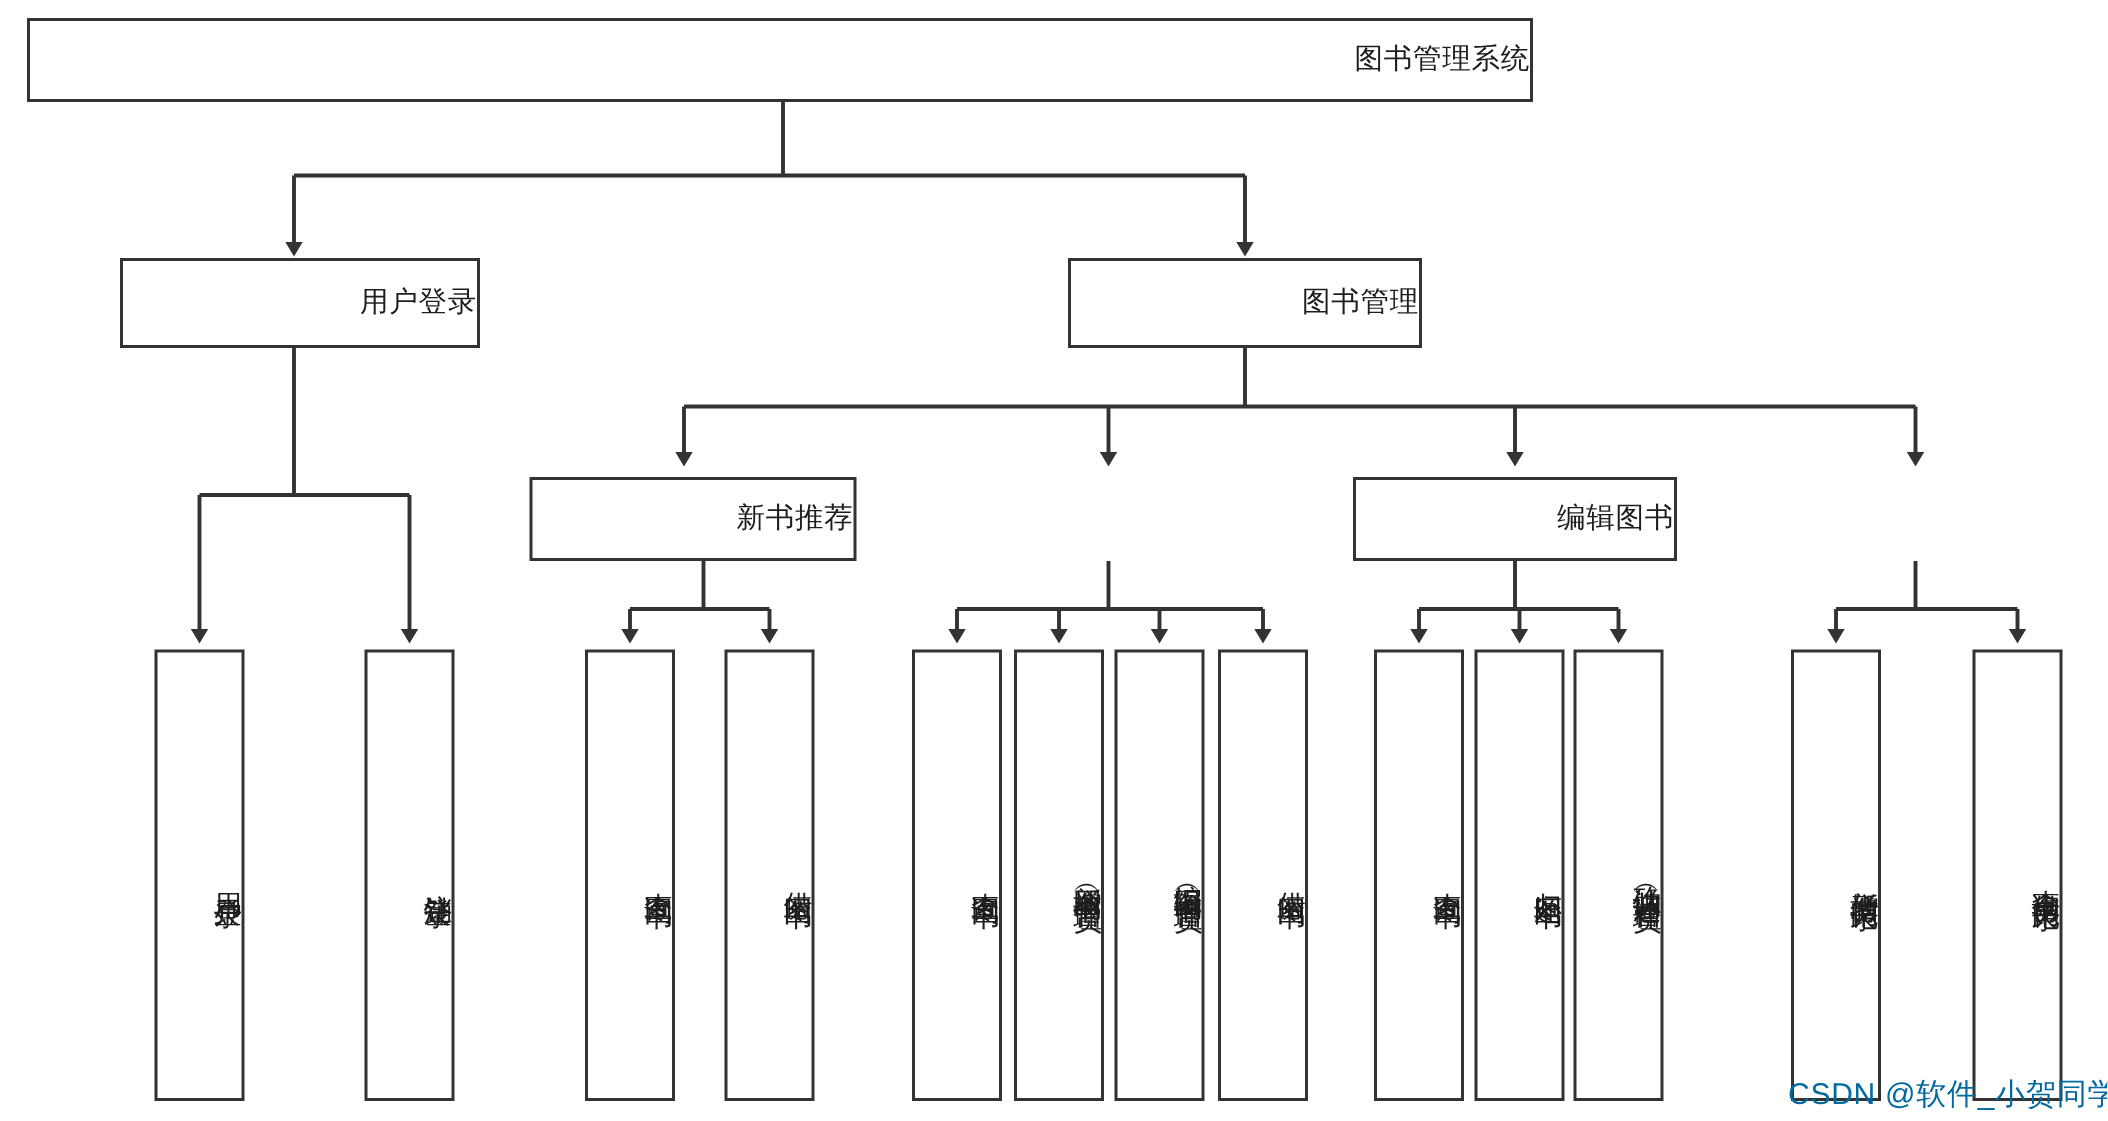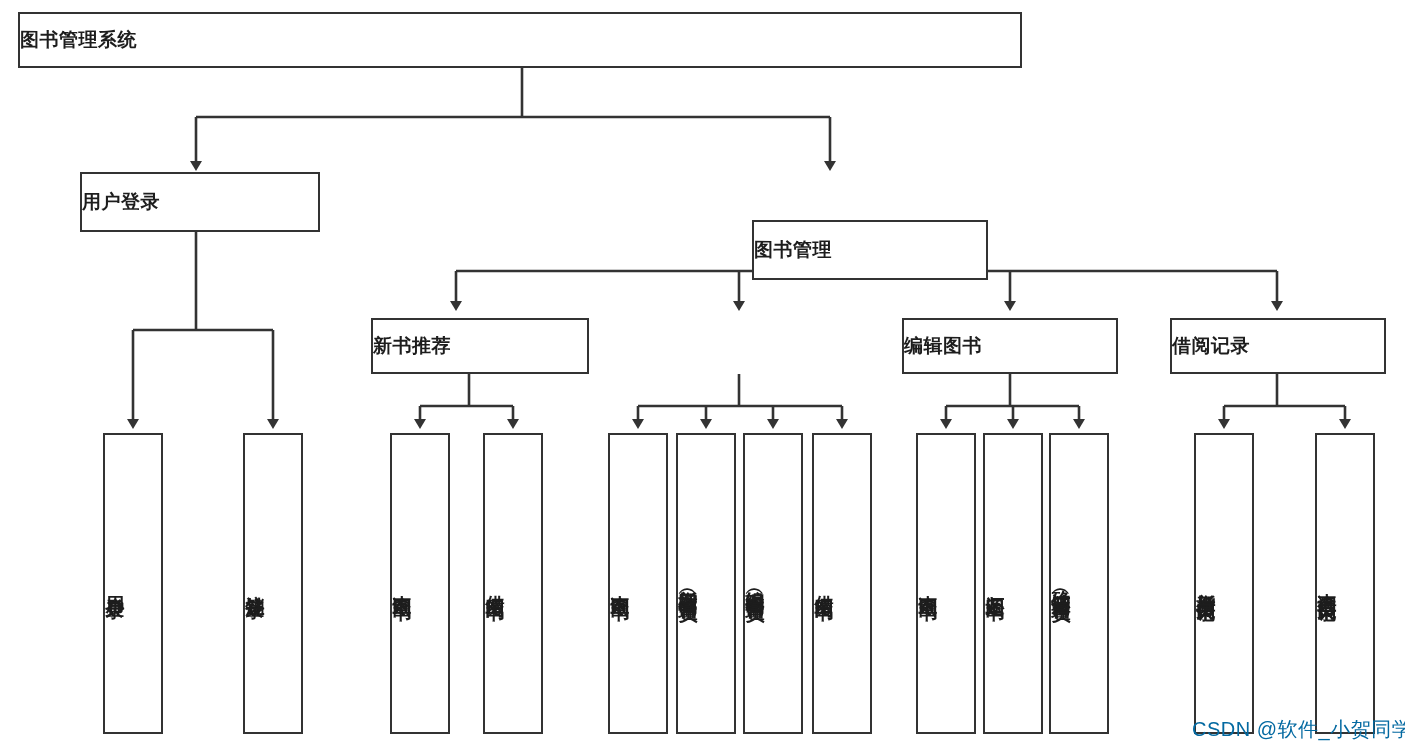--- a/index.html
+++ b/index.html
@@ -26,23 +26,22 @@
     height: 747px;
     pointer-events: none;
   }
   .node {
     position: absolute;
     box-sizing: border-box;
     background: #ffffff;
     border: 2px solid #333333;
     display: flex;
     align-items: center;
-    justify-content: flex-start;
+    justify-content: flex-end;
     text-align: center;
-    font-weight: bold;
   }
   .node .label {
     font-size: 19px;
     line-height: 1.22;
     letter-spacing: 0.5px;
     color: #1d1d1d;
     white-space: nowrap;
   }
   .node.vertical .label {
     writing-mode: vertical-rl;
@@ -116,36 +115,33 @@
   </svg>
 
   <div class="node" style="left:18px; top:12px; width:1004px; height:56px;">
     <span class="label">图书管理系统</span>
   </div>
 
   <div class="node" style="left:80px; top:172px; width:240px; height:60px;">
     <span class="label">用户登录</span>
   </div>
 
-  <div class="node" style="left:752px; top:172px; width:236px; height:60px;margin-top:48px;">
+  <div class="node" style="left:712px; top:172px; width:236px; height:60px;">
     <span class="label">图书管理</span>
   </div>
 
-  <div class="node" style="left:371px; top:318px; width:218px; height:56px;">
+  <div class="node" style="left:353px; top:318px; width:218px; height:56px;">
     <span class="label">新书推荐</span>
   </div>
 
 
   <div class="node" style="left:902px; top:318px; width:216px; height:56px;">
     <span class="label">编辑图书</span>
   </div>
 
-  <div class="node" style="left:1170px; top:318px; width:216px; height:56px;">
-    <span class="label">借阅记录</span>
-  </div>
 
   <div class="node vertical" style="left:103px; top:433px; width:60px; height:301px;">
     <span class="label">用户登录</span>
   </div>
 
   <div class="node vertical" style="left:243px; top:433px; width:60px; height:301px;">
     <span class="label">注销登录</span>
   </div>
 
   <div class="node vertical" style="left:390px; top:433px; width:60px; height:301px;">

